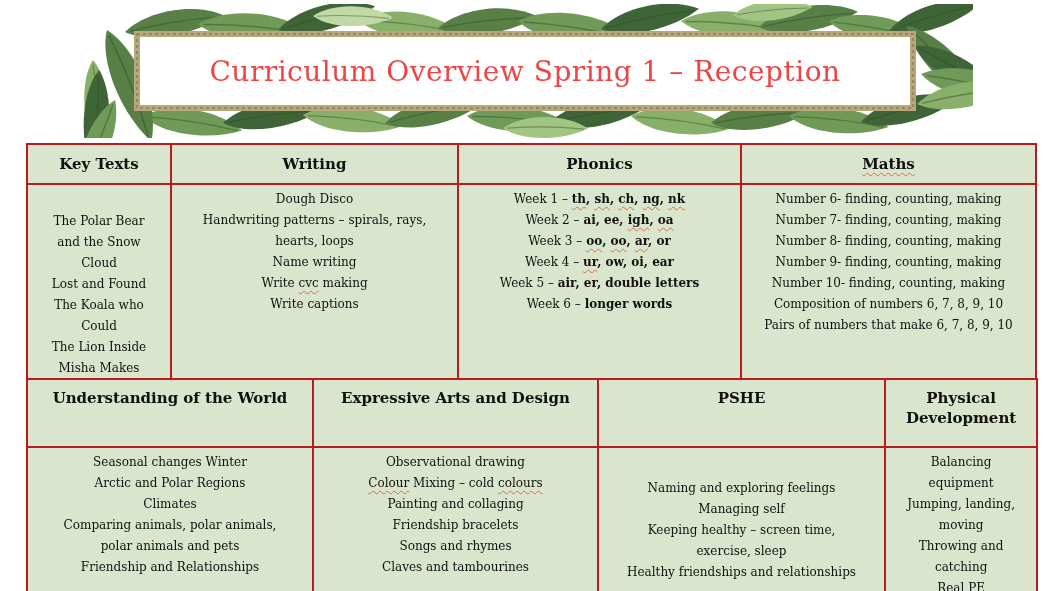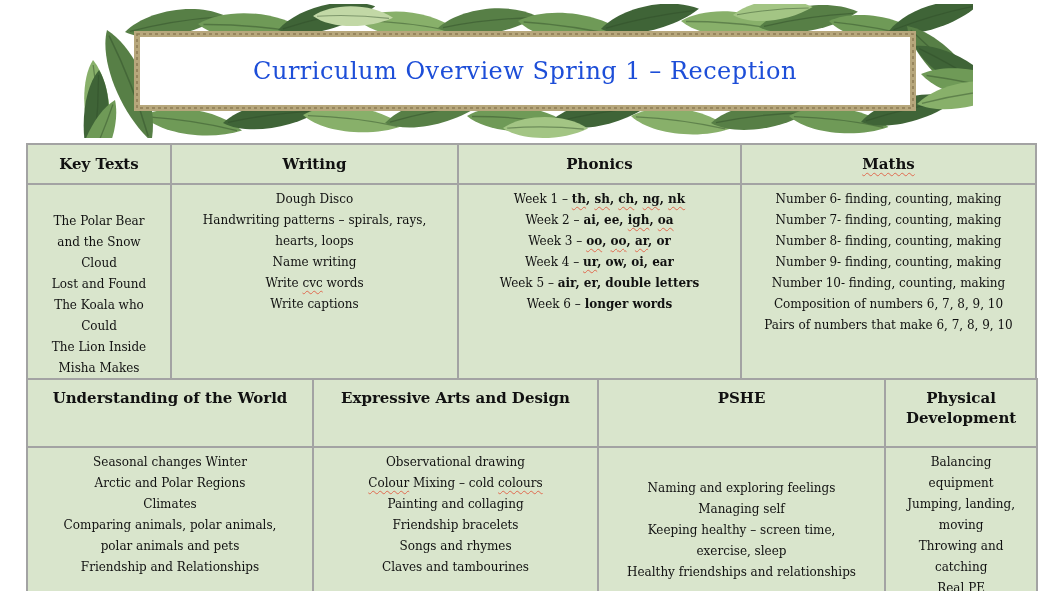--- a/index.html
+++ b/index.html
@@ -14,35 +14,35 @@
   .banner {
     position: absolute;
     left: 73px; top: 4px;
     width: 900px; height: 134px;
   }
   .banner svg { position: absolute; left: 0; top: 0; }
   .banner-title {
     position: absolute;
     left: 64px; top: 30px; width: 776px; height: 74px;
     display: flex; align-items: center; justify-content: center;
-    font-size: 24px;
+    font-size: 28px;
     letter-spacing: 0.5px;
-    color: #1d4ed8;
+    color: #ef4444;
   }
   
   table {
     position: absolute;
     border-collapse: collapse;
     table-layout: fixed;
     background: #d9e5cc;
   }
   #table-top    { left: 26px; top: 143px; }
   #table-bottom { left: 26px; top: 378px; }
   th, td {
-    border: 2px solid #a3a3a3;
+    border: 2px solid #b91c1c;
     text-align: center;
     vertical-align: top;
     padding: 4px 20px;
     overflow: hidden;
   }
   th {
     font-size: 15px;
     font-weight: bold;
     line-height: 20px;
   }
@@ -141,21 +141,21 @@
           <div class="line">Lost and Found</div>
           <div class="line">The Koala who Could</div>
           <div class="line">The Lion Inside</div>
           <div class="line">Misha Makes Friends</div>
           <div class="line">Milo’s Monster</div>
         </td>
     <td>
           <div class="line">Dough Disco</div>
           <div class="line">Handwriting patterns – spirals, rays, hearts, loops</div>
           <div class="line">Name writing</div>
-          <div class="line"><span>Write </span><span class="q">cvc</span><span> words</span></div>
+          <div class="line"><span>Write </span><span class="q">cvc</span><span> making</span></div>
           <div class="line">Write captions</div>
         </td>
     <td>
           <div class="line"><span>Week 1 – </span><span class="b q">th</span><span class="b">, </span><span class="b q">sh</span><span class="b">, </span><span class="b q">ch</span><span class="b">, </span><span class="b q">ng</span><span class="b">, </span><span class="b q">nk</span></div>
           <div class="line"><span>Week 2 – </span><span class="b">ai, ee, </span><span class="b q">igh</span><span class="b">, </span><span class="b q">oa</span></div>
           <div class="line"><span>Week 3 – </span><span class="b q">oo</span><span class="b">, </span><span class="b q">oo</span><span class="b">, </span><span class="b q">ar</span><span class="b">, or</span></div>
           <div class="line"><span>Week 4 – </span><span class="b q">ur</span><span class="b">, ow, oi, ear</span></div>
           <div class="line"><span>Week 5 – </span><span class="b">air, er, double letters</span></div>
           <div class="line"><span>Week 6 – </span><span class="b">longer words</span></div>
         </td>

